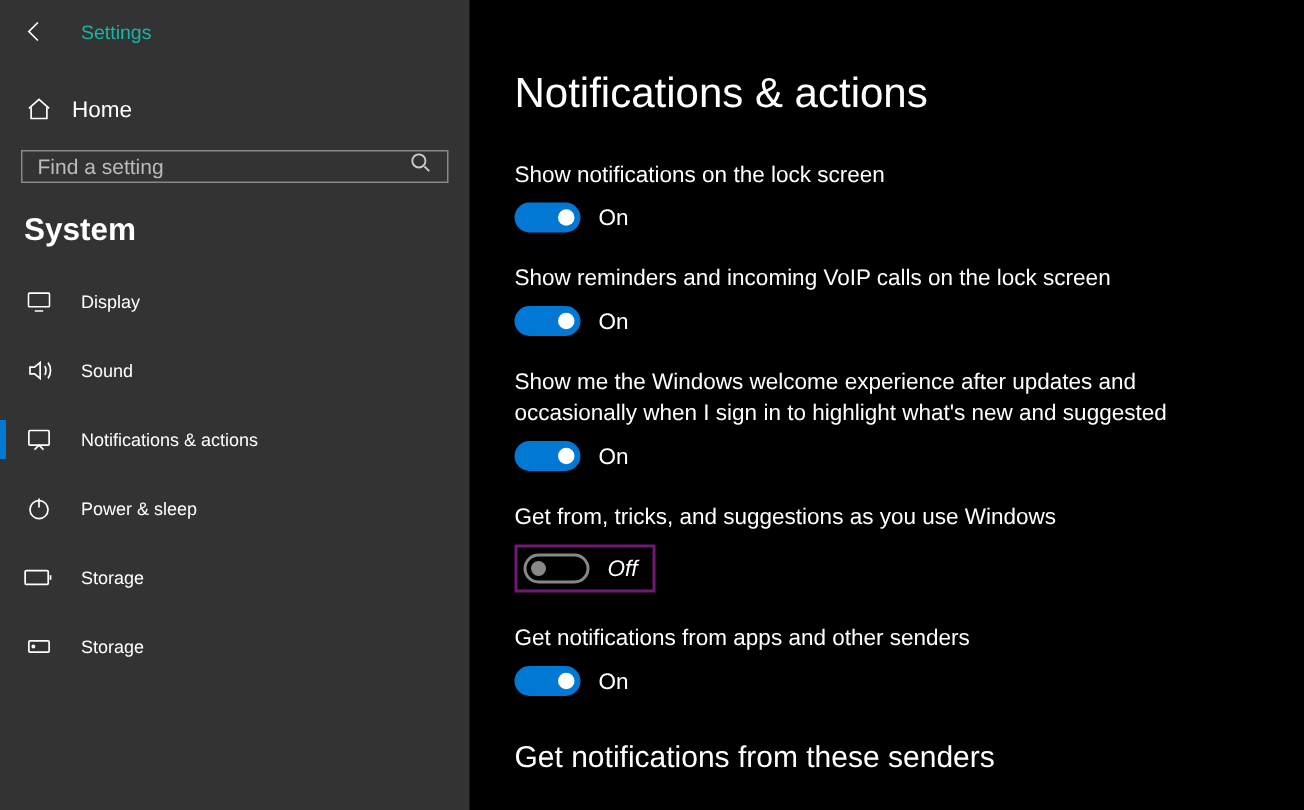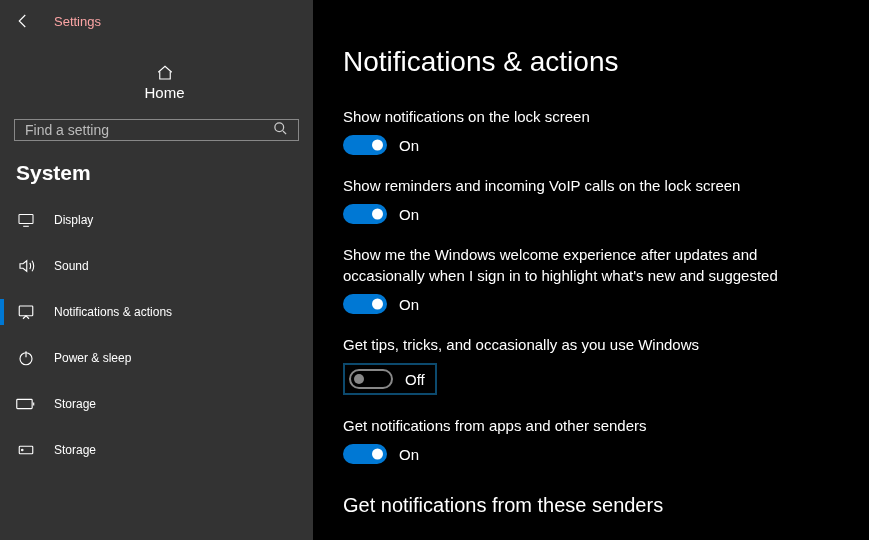--- a/index.html
+++ b/index.html
@@ -20,29 +20,28 @@
     flex-shrink: 0;
   }
   .topbar {
     height: 42px;
     display: flex;
     align-items: center;
     padding-left: 14px;
     gap: 22px;
   }
   .back-arrow svg { display:block; }
-  .app-title { font-size: 13px; color: #fca5a5; }
+  .app-title { font-size: 13px; color: #14b8a6; }
   .home-row {
     display: flex;
     align-items: center;
-    gap: 2px;
+    gap: 12px;
     padding: 12px 0 12px 16px;
     margin-top: 10px;
     cursor: pointer;
-    flex-direction: column;
   }
   .home-row .lbl { font-size: 15px; }
   .search-wrap {
     margin: 6px 14px 0 14px;
   }
   .search-box {
     border: 1px solid #888;
     height: 22px;
     display: flex;
     align-items: center;
@@ -122,25 +121,26 @@
     position: absolute;
     width: 11px; height: 11px;
     border-radius: 50%;
     top: 50%;
     transform: translateY(-50%);
   }
   .toggle.on .knob { background: #fff; right: 4px; }
   .toggle.off .knob { background: #888; left: 3px; width:10px; height:10px; }
   .toggle-label { font-size: 15px; }
   .highlight-box {
-    border: 2px solid #0c4a6e;
+    border: 2px solid #701a75;
     display: inline-flex;
     padding: 4px 10px 4px 4px;
     align-items: center;
     gap: 12px;
+    font-style: italic;
   }
   .senders-heading {
     font-size: 20px;
     font-weight: 400;
     margin-top: 30px;
   }
 </style>
 </head>
 <body>
 
@@ -268,21 +268,21 @@
     <div class="setting-text">Show me the Windows welcome experience after updates and occasionally when I sign in to highlight what's new and suggested</div>
     <div class="toggle-row">
       <div class="toggle on">
           <div class="knob"></div>
         </div>
       <span class="toggle-label">On</span>
     </div>
   </div>
 
   <div class="setting-block">
-    <div class="setting-text">Get tips, tricks, and occasionally as you use Windows</div>
+    <div class="setting-text">Get from, tricks, and suggestions as you use Windows</div>
     <div class="highlight-box">
       <div class="toggle off">
           <div class="knob"></div>
         </div>
       <span class="toggle-label">Off</span>
     </div>
   </div>
 
   <div class="setting-block">
     <div class="setting-text">Get notifications from apps and other senders</div>

